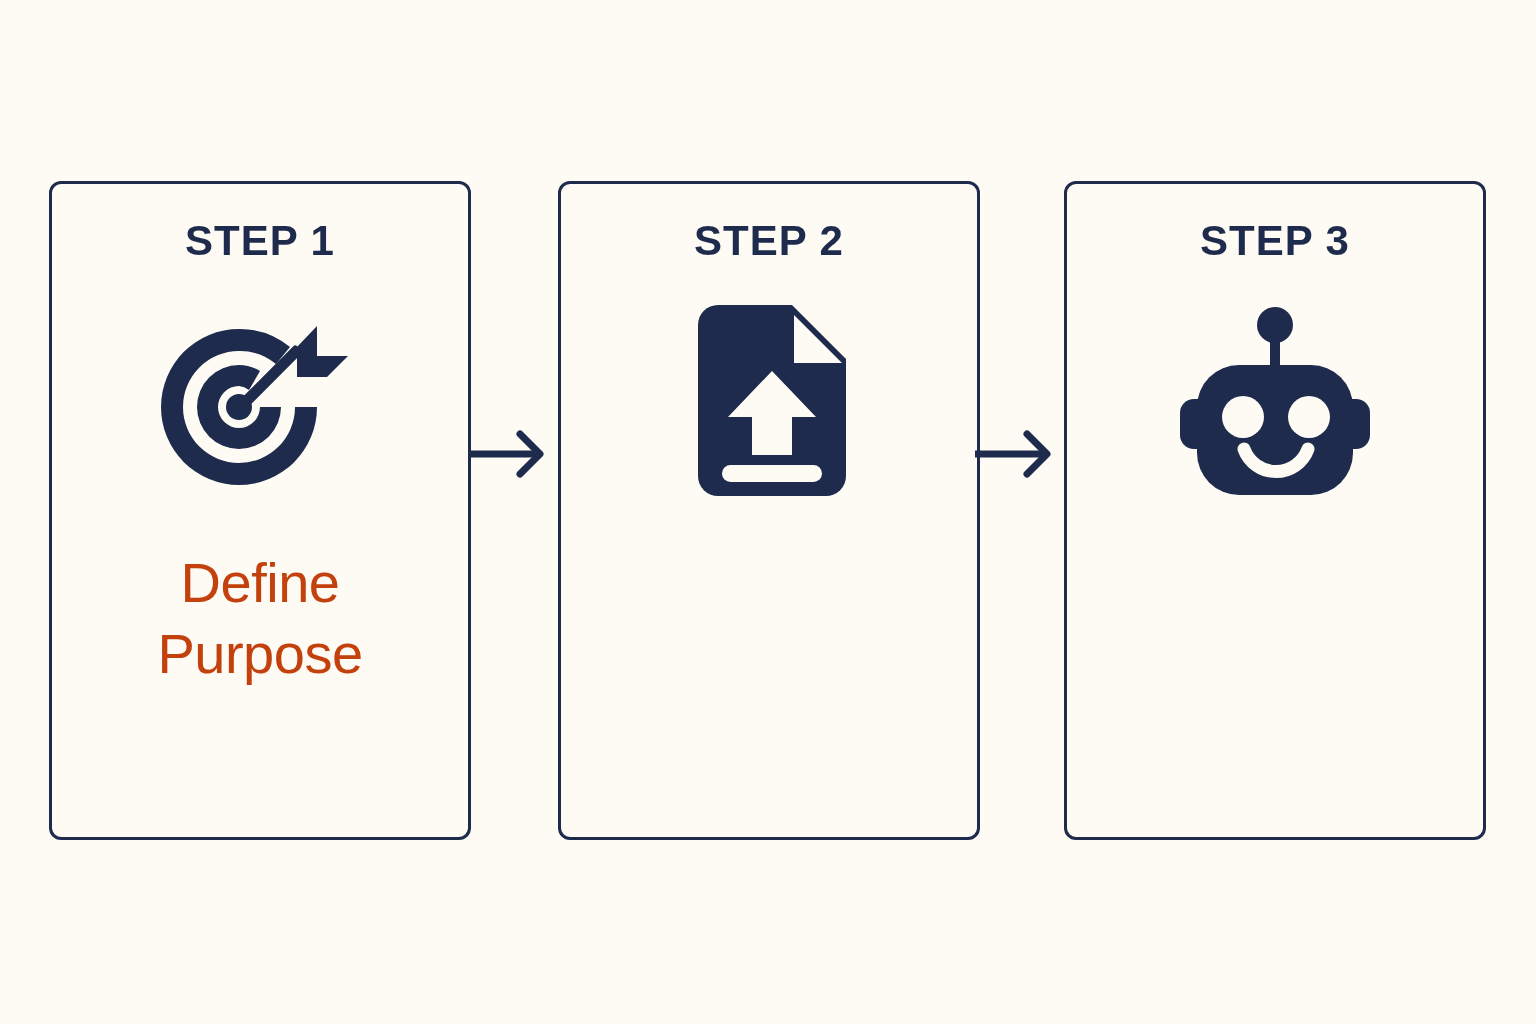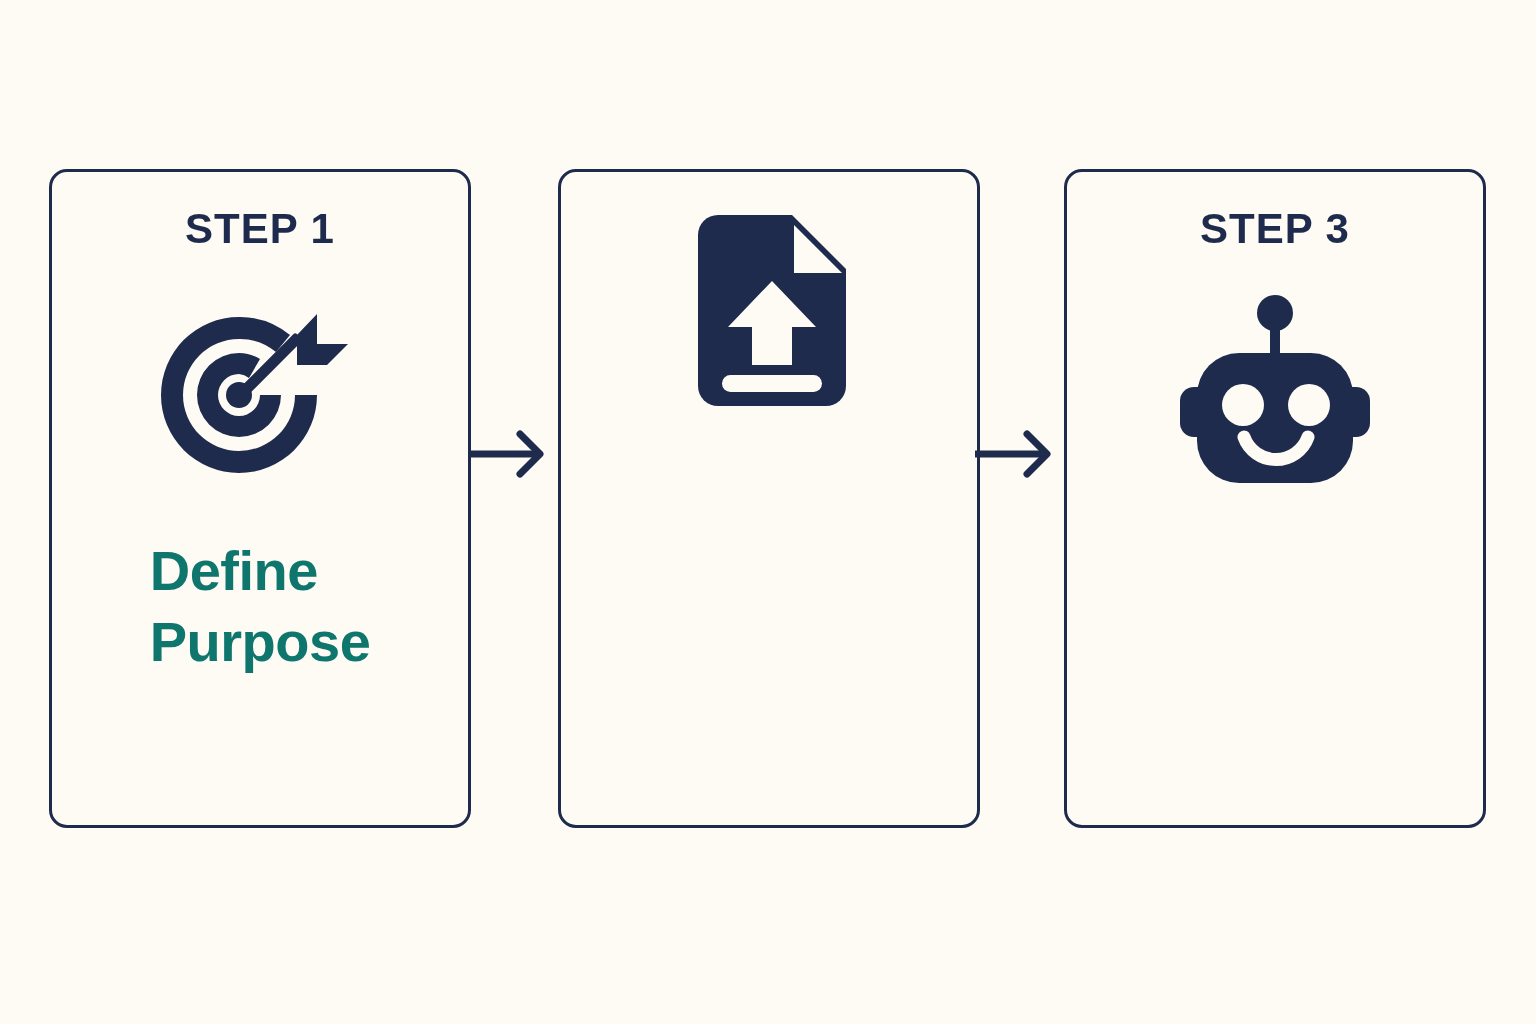--- a/index.html
+++ b/index.html
@@ -18,27 +18,27 @@
   #flow-canvas {
     position: relative;
     width: 1536px;
     height: 1024px;
     background: #FDFBF4;
   }
 
   
   .step-card {
     position: absolute;
-    top: 169px;
+    top: 181px;
     width: 422px;
     height: 659px;
     box-sizing: border-box;
     background: #FDFBF4;
     border: 3.5px solid #1E2B4D;
-    border-radius: 18px;
+    border-radius: 12px;
     display: flex;
     flex-direction: column;
     align-items: center;
   }
   .card-1 { left: 49px; }
   .card-2 { left: 558px; }
   .card-3 { left: 1064px; }
 
   .step-label {
     margin-top: 36px;
@@ -54,23 +54,23 @@
     margin-top: 40px;
     height: 210px;
     display: flex;
     align-items: center;
     justify-content: center;
   }
 
   .step-title {
     margin-top: 36px;
     font-size: 56px;
-    font-weight: bold;
-    color: #0f766e;
-    text-align: left;
+    font-weight: normal;
+    color: #c2410c;
+    text-align: center;
     line-height: 1.26;
     letter-spacing: -0.5px;
     padding: 0 18px;
     white-space: pre-line;
   }
 
   
   .flow-arrow {
     position: absolute;
     top: 428px;
@@ -125,20 +125,21 @@
   <div class="flow-arrow arrow-1">
     <svg width="90" height="52" viewBox="0 0 90 52">
       <g stroke="#1E2B4D" fill="none" stroke-width="7" stroke-linecap="round" stroke-linejoin="round">
         <line x1="0" y1="26" x2="66" y2="26"></line>
         <polyline points="52,6 72,26 52,46"></polyline>
       </g>
     </svg>
   </div>
 
   <div class="step-card card-2">
+    <div class="step-label">STEP 2</div>
 
     <div class="icon-slot">
       <svg width="170" height="205" viewBox="0 0 170 205">
 
         <path d="M34 0
                  L108 0
                  L162 54
                  L162 171
                  A 20 20 0 0 1 142 191
                  L34 191

